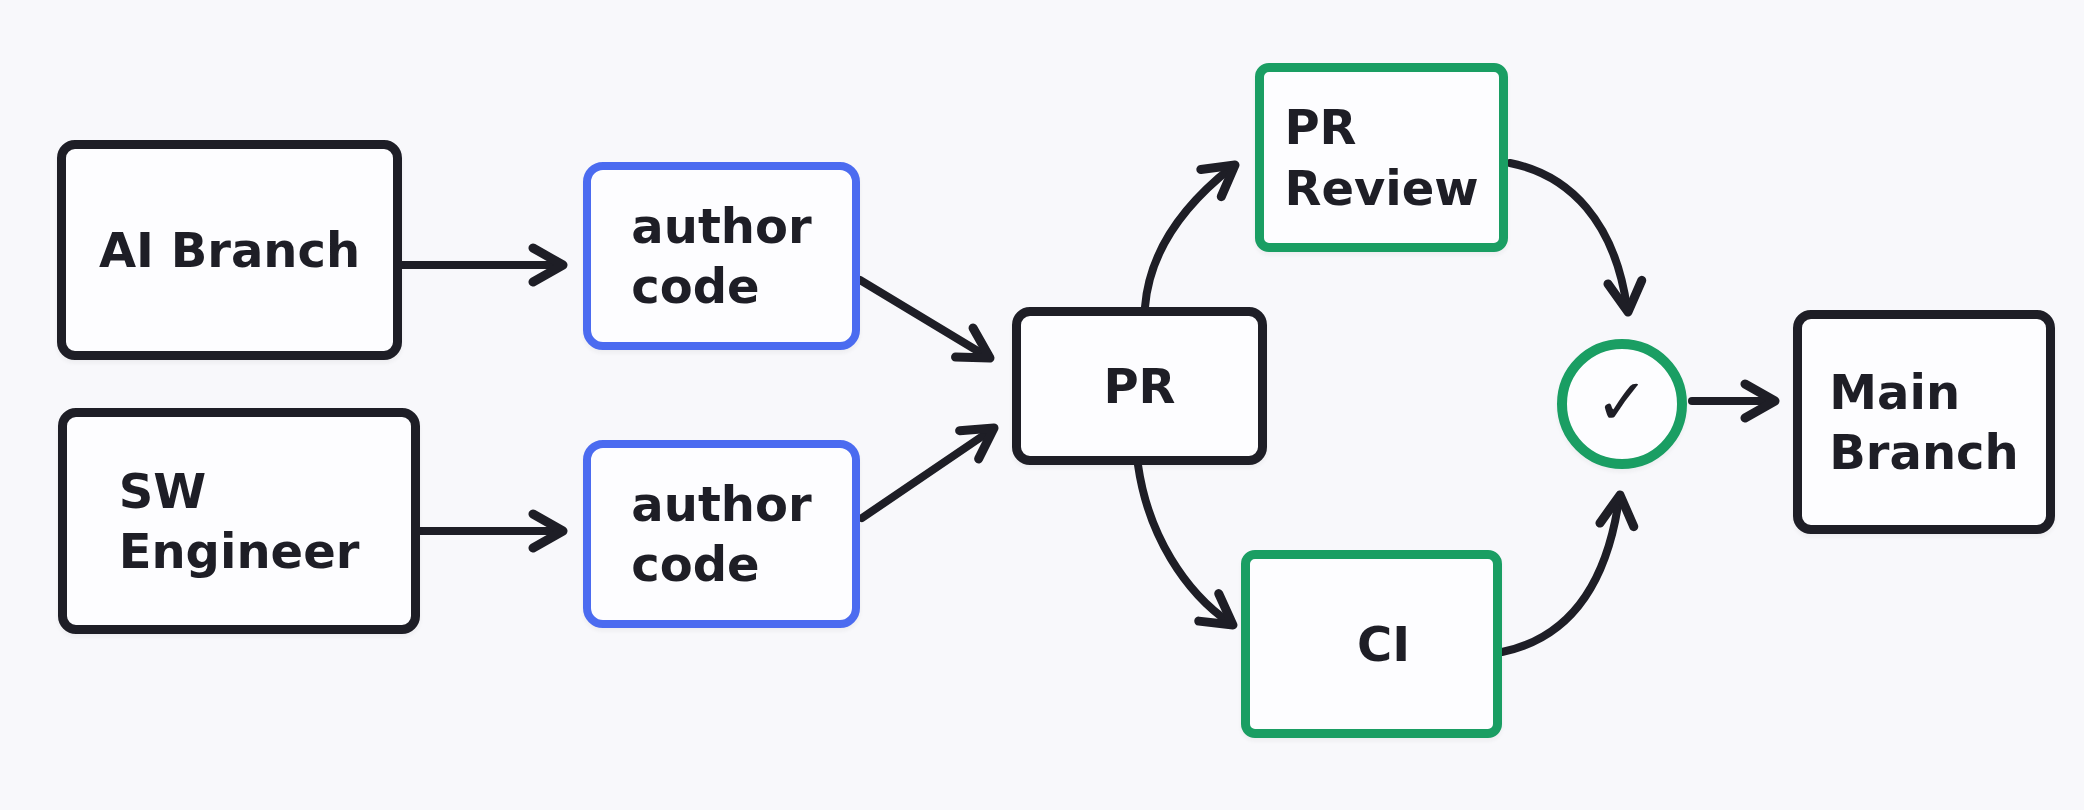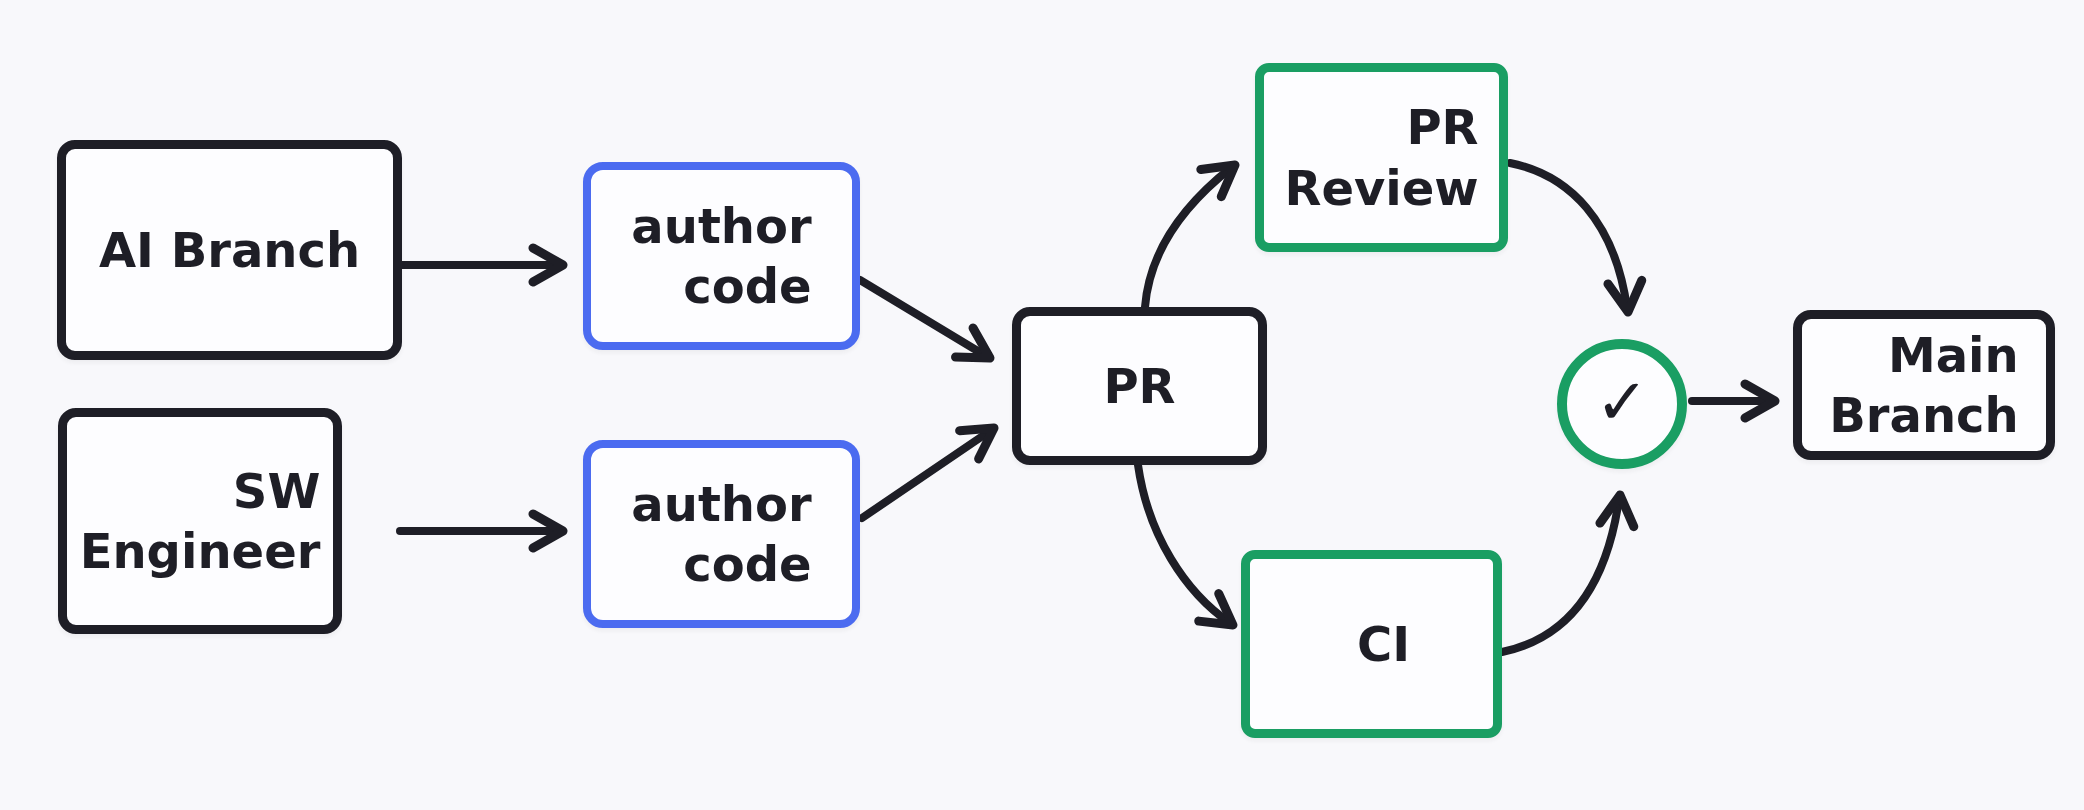--- a/index.html
+++ b/index.html
@@ -35,21 +35,21 @@
     stroke-width: 9;
     stroke-linecap: round;
     stroke-linejoin: round;
   }
   .node {
     position: absolute;
     box-sizing: border-box;
     display: flex;
     align-items: center;
     justify-content: center;
-    text-align: right;
+    text-align: left;
     background: var(--node-fill, #fdfdff);
     border: 9px solid var(--stroke-dark, #1e1e26);
     border-radius: 18px;
     color: var(--stroke-dark, #1e1e26);
     font-size: 48px;
     font-weight: 700;
     line-height: 1.26;
     box-shadow: 0 3px 4px rgba(30,30,40,0.05);
   }
   .label { white-space: pre-line; }
@@ -67,28 +67,28 @@
     border-width: 10px;
   }
   .check {
     font-size: 64px;
     font-weight: 700;
     transform: translateY(-2px);
   }
 
   
   #node-ai-agent      { left: 57px;   top: 140px; width: 345px; height: 220px; }
-  #node-sw-engineer   { left: 58px;   top: 408px; width: 284px; height: 226px; }
+  #node-sw-engineer   { left: 58px;   top: 408px; width: 362px; height: 226px; }
   #node-author-code-1 { left: 583px;  top: 162px; width: 277px; height: 188px; }
   #node-author-code-2 { left: 583px;  top: 440px; width: 277px; height: 188px; }
   #node-pr            { left: 1012px; top: 307px; width: 255px; height: 158px; }
   #node-pr-review     { left: 1255px; top: 63px;  width: 253px; height: 189px; }
   #node-ci            { left: 1241px; top: 550px; width: 261px; height: 188px; padding-left: 24px; }
   #node-approval      { left: 1557px; top: 339px; width: 130px; height: 130px; }
-  #node-main-branch   { left: 1793px; top: 310px; width: 262px; height: 150px; }
+  #node-main-branch   { left: 1793px; top: 310px; width: 262px; height: 224px; }
 </style>
 </head>
 <body>
 
 <div class="canvas">
 
   <svg class="edges" viewBox="0 0 2084 810">
 
     <g>
       <path class="edge" d="M400,265 L560,265"></path>

